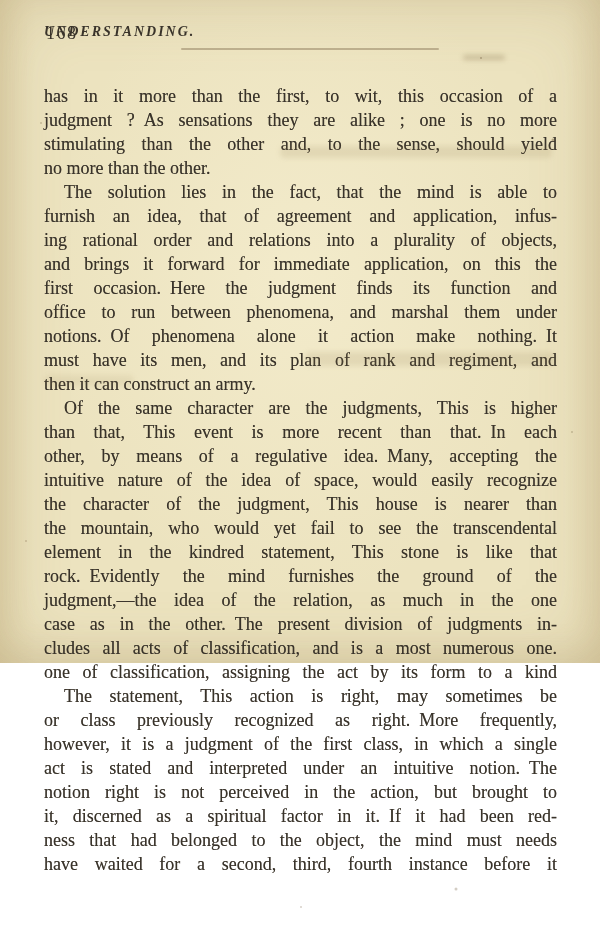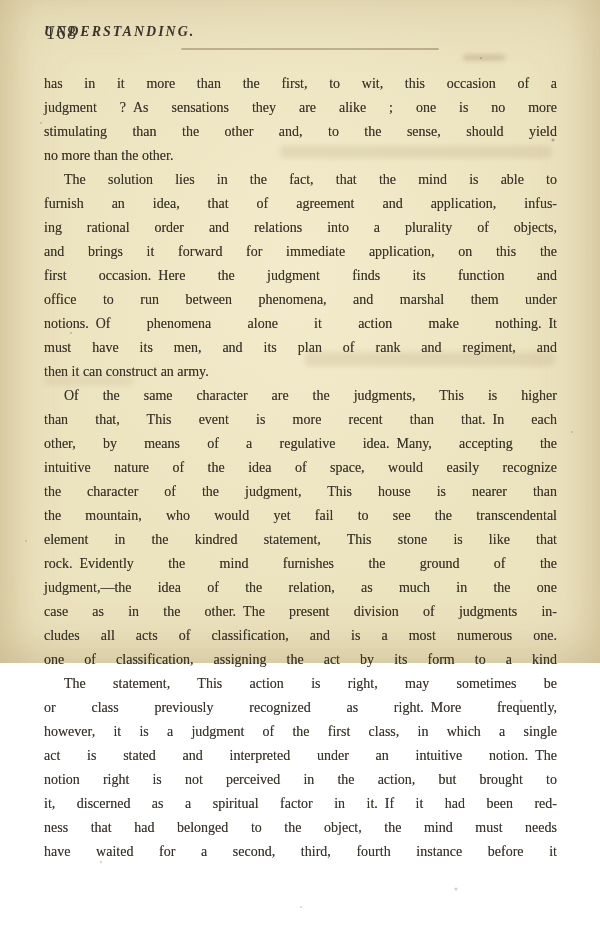--- a/index.html
+++ b/index.html
@@ -50,24 +50,24 @@
     top: 48px;
     left: 181px;
     width: 258px;
     height: 1.5px;
     background: rgba(112,92,60,0.38);
     filter: blur(0.5px);
     border-radius: 1px;
   }
   .text-block {
     position: absolute;
-    top: 72px;
+    top: 84px;
     left: 44px;
     width: 513px;
-    font-size: 14px;
+    font-size: 18px;
     text-shadow: 0 0 0.5px rgba(57,51,42,0.55);
   }
   .line {
     height: 24px;
     line-height: 24px;
     text-align: justify;
     text-align-last: justify;
   }
   .line.endline { text-align-last: left; }
   .line.indent { text-indent: 20px; }

